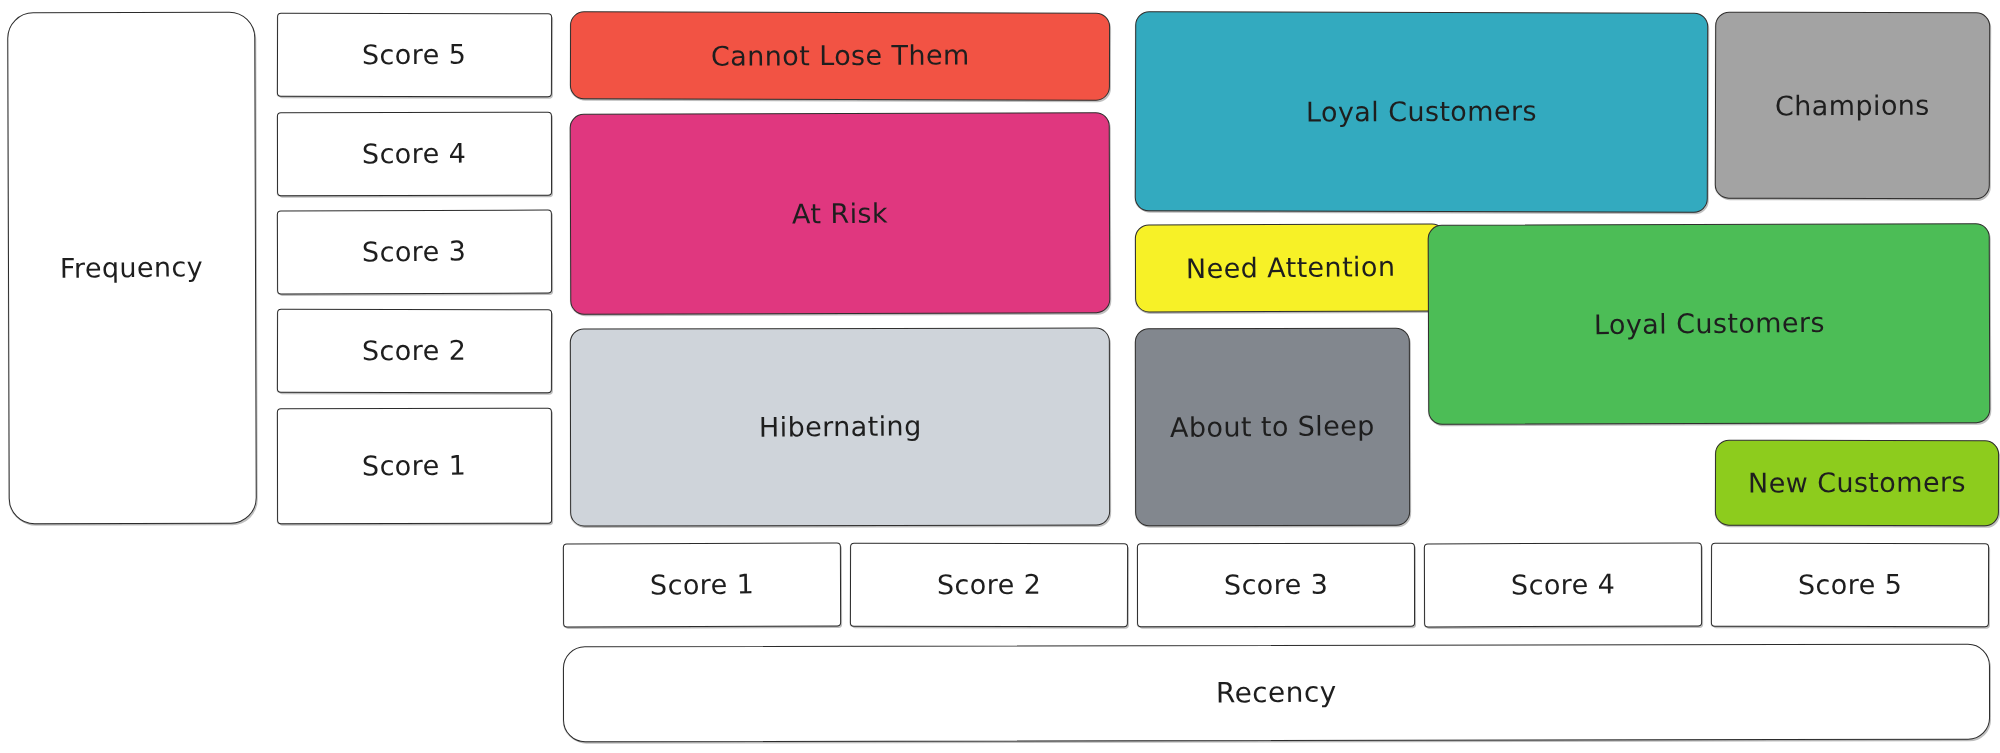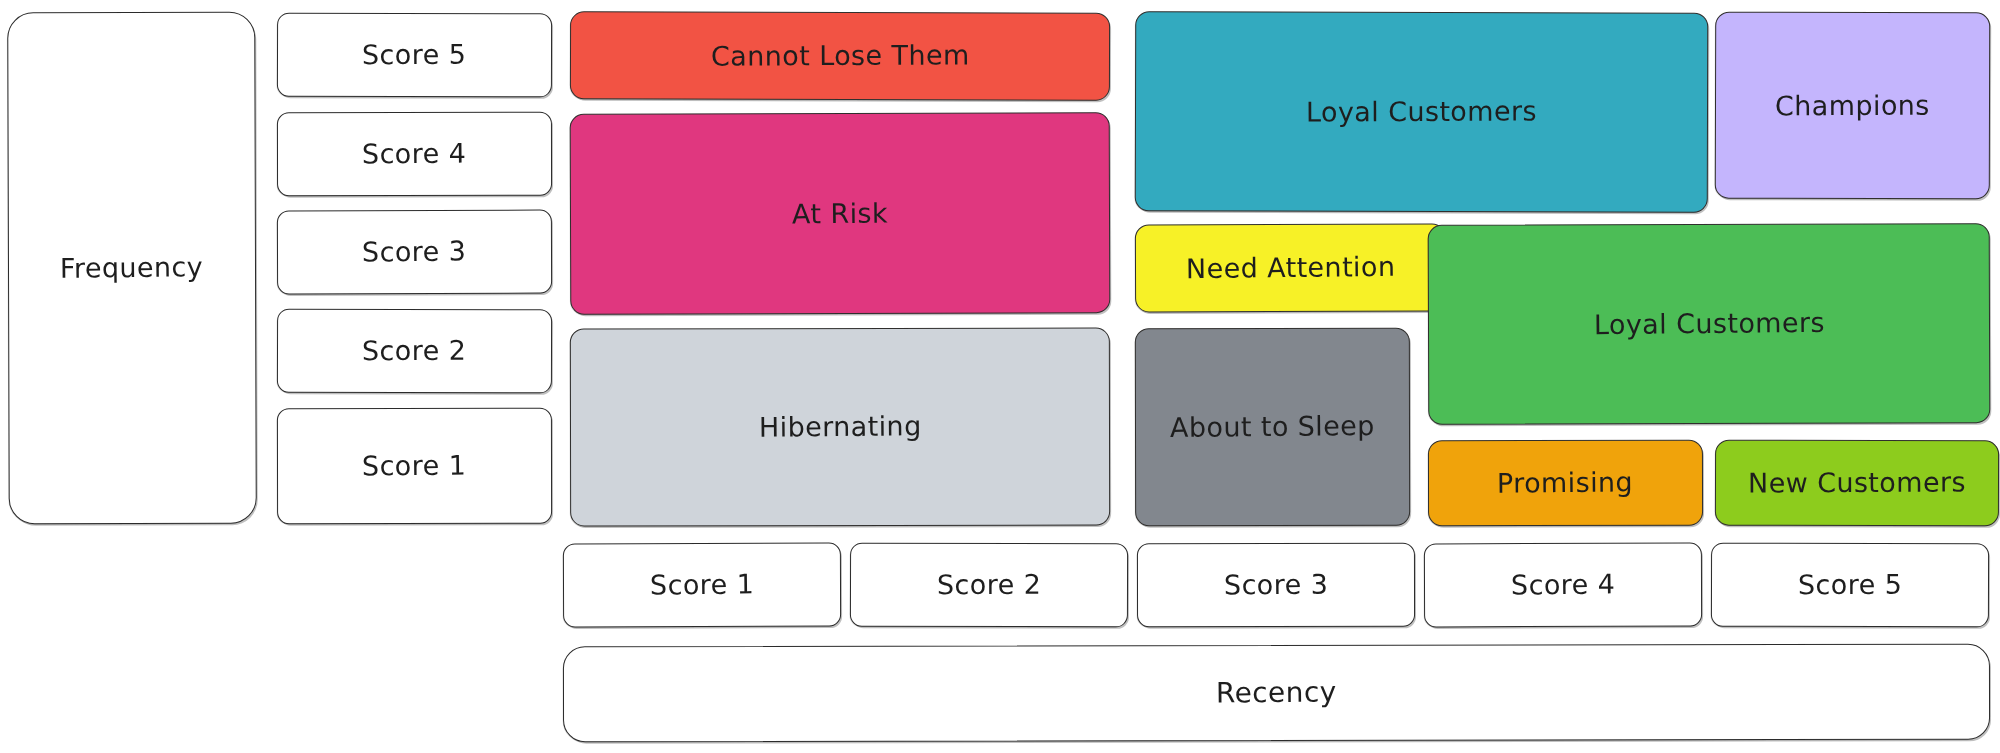--- a/index.html
+++ b/index.html
@@ -26,21 +26,21 @@
     display: flex;
     align-items: center;
     justify-content: center;
     text-align: center;
     color: #1e1e1e;
     font-family: "DejaVu Sans", sans-serif;
     font-weight: 400;
     letter-spacing: 0.4px;
     line-height: 1.15;
     border: 1.6px solid #1e1e1e;
-    border-radius: 12px;
+    border-radius: 4px;
     background: #ffffff;
     
     box-shadow:
       1.5px 2px 0 -0.5px rgba(30,30,30,0.28),
       -1px 1px 0 -0.6px rgba(30,30,30,0.16);
     padding: 2px 8px;
     user-select: none;
   }
   .node .lbl {
     display: block;
@@ -59,21 +59,21 @@
 
   
   .seg { border-radius: 14px; font-size: 27px; }
 
   .c-red    { background: #f25344; border-color: #31302e; }
   .c-pink   { background: #e0377f; border-color: #2f2e2d; }
   .c-grey   { background: #cfd4da; border-color: #2f2e2d; }
   .c-teal   { background: #33aabf; border-color: #2f2e2d; }
   .c-yellow { background: #f7f127; border-color: #2f2e2d; }
   .c-slate  { background: #82878e; border-color: #2f2e2d; }
-  .c-blue   { background: #c4b5fd; border-color: #2f2e2d; text-align: right; }
+  .c-blue   { background: #a3a3a3; border-color: #2f2e2d; text-align: right; }
   .c-green  { background: #4cbd56; border-color: #2f2e2d; }
   .c-orange { background: #f0a30b; border-color: #2f2e2d; }
   .c-lime   { background: #8dcc1d; border-color: #2f2e2d; }
 
   
   .r1 { transform: rotate(-0.18deg); }
   .r2 { transform: rotate(0.15deg);  }
   .r3 { transform: rotate(-0.1deg);  }
 </style>
 </head>
@@ -126,23 +126,20 @@
   </div>
 
   <div class="node seg c-blue r2" style="left:1715px; top:12px; width:275px; height:187px;">
     <span class="lbl">Champions</span>
   </div>
 
   <div class="node seg c-green r1" style="left:1428px; top:224px; width:562px; height:200px;">
     <span class="lbl">Loyal Customers</span>
   </div>
 
-  <div class="node seg c-orange r3" style="left:1428px; top:440px; width:275px; height:86px;">
-    <span class="lbl">Promising</span>
-  </div>
 
   <div class="node seg c-lime r2" style="left:1715px; top:440px; width:284px; height:86px;">
     <span class="lbl">New Customers</span>
   </div>
 
   <div class="node frame r1" style="left:563px; top:543px; width:278px; height:84px;">
     <span class="lbl">Score 1</span>
   </div>
   <div class="node frame r2" style="left:850px; top:543px; width:278px; height:84px;">
     <span class="lbl">Score 2</span>

